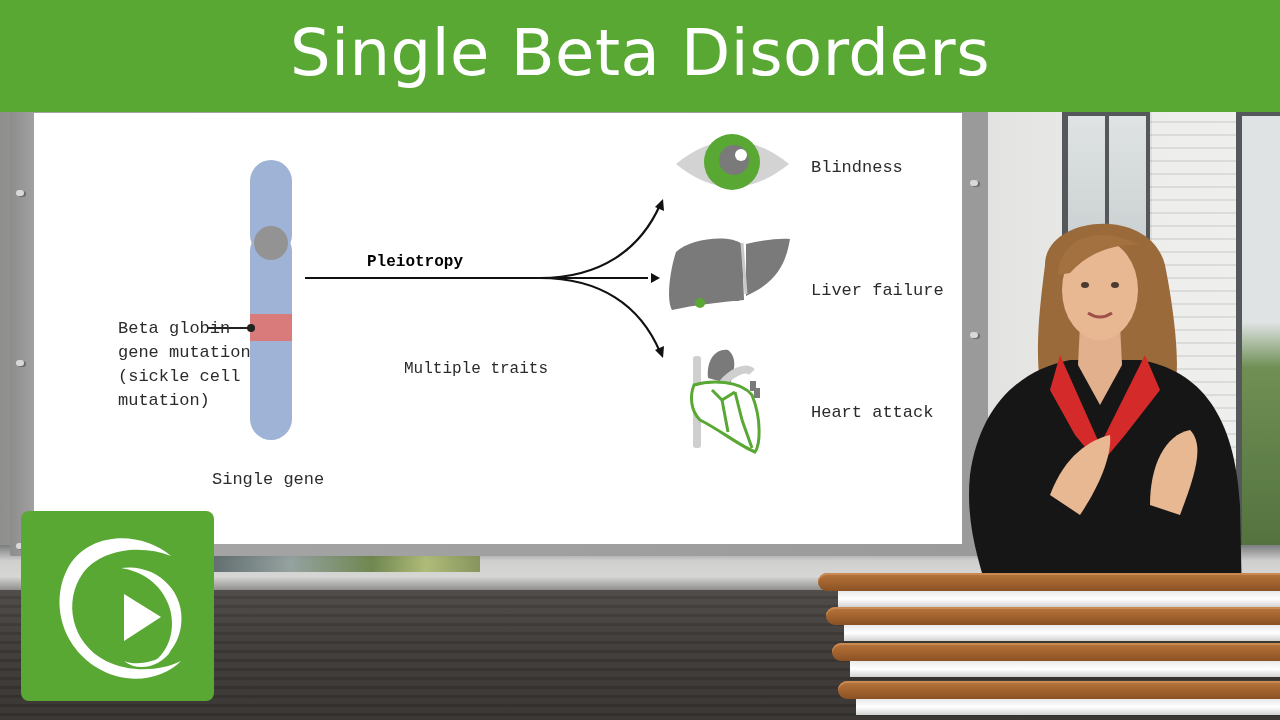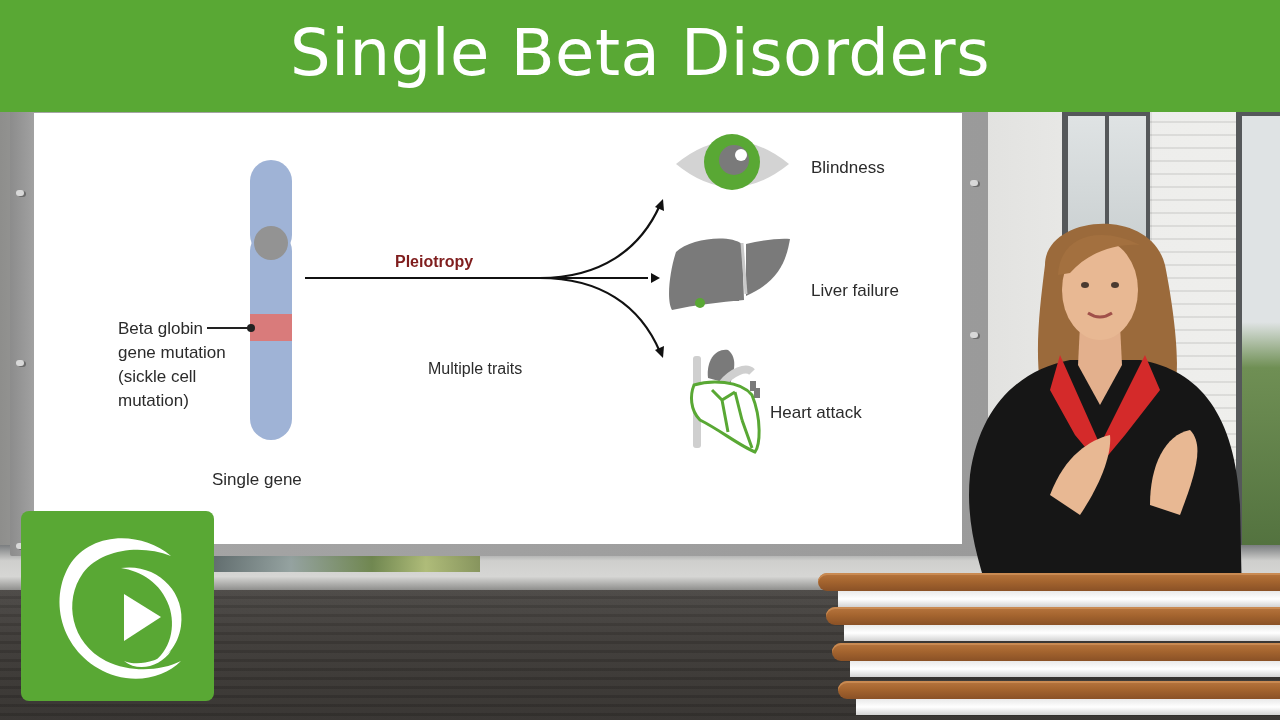--- a/index.html
+++ b/index.html
@@ -32,22 +32,22 @@
     background: linear-gradient(90deg, #8c8c8c, #a6a6a6 3%, #9a9a9a); border-radius: 2px; }
   .board-frame .bolt { position: absolute; width: 8px; height: 6px; border-radius: 3px; background: #d8d8d8; box-shadow: 2px 1px 0 #6b6b6b; }
   .board { position: absolute; left: 34px; top: 113px; width: 928px; height: 431px; background: #ffffff; }
 
   
   .header { position: absolute; left: 0; top: 0; width: 1280px; height: 112px; background: #59a834; display: flex; align-items: center; justify-content: center; }
   .header-title { color: #ffffff; font-family: "DejaVu Sans", sans-serif; font-size: 64px; font-weight: normal; letter-spacing: 0.5px; margin-top: -6px; }
 
   
   .diagram { position: absolute; left: 0; top: 0; width: 1280px; height: 720px; }
-  .slide-text { position: absolute; color: #2b2b2b; font-family: Liberation Sans, sans-serif; font-size: 17px; line-height: 24px; }
-  .label-bold { font-weight: bold; color: #7f1d1d; margin-left: 28px; }
+  .slide-text { position: absolute; color: #2b2b2b; font-family: Liberation Mono, monospace; font-size: 17px; line-height: 24px; }
+  .label-bold { font-weight: bold; color: #000000; }
 
   
   .presenter { position: absolute; left: 950px; top: 205px; width: 300px; height: 395px; }
   .desk { position: absolute; left: 818px; top: 573px; width: 462px; height: 147px; }
   .desk .plank { position: absolute; left: 0; height: 18px; border-radius: 10px 0 0 10px;
     background: linear-gradient(180deg, #b8763f 0%, #a5652f 45%, #8a5126 100%); box-shadow: inset 0 2px 0 #c98a52; }
   .desk .white { position: absolute; height: 16px; background: linear-gradient(180deg, #e9e9e9, #ffffff 50%, #d3d3d3); }
 
   
   .logo { position: absolute; left: 21px; top: 511px; width: 193px; height: 190px; background: #59a834; border-radius: 8px; cursor: pointer; }
@@ -126,24 +126,24 @@
   </svg>
 
   <div class="slide-text" style="left:86px; top:317px;margin-left:32px;">
     <div>Beta globin</div>
     <div>gene mutation</div>
     <div>(sickle cell</div>
     <div>mutation)</div>
   </div>
   <div class="slide-text" style="left:212px; top:468px;">Single gene</div>
   <div class="slide-text label-bold" style="left:367px; top:250px; font-size:16px;">Pleiotropy</div>
-  <div class="slide-text" style="left:428px; top:357px; font-size:16px;">Multiple traits</div>
+  <div class="slide-text" style="left:404px; top:357px; font-size:16px;">Multiple traits</div>
   <div class="slide-text" style="left:811px; top:156px;">Blindness</div>
   <div class="slide-text" style="left:811px; top:279px;">Liver failure</div>
-  <div class="slide-text" style="left:770px; top:401px;text-align:right;">Heart attack</div>
+  <div class="slide-text" style="left:811px; top:401px;text-align:right;">Heart attack</div>
 
   <svg class="presenter" viewBox="0 0 300 395">
 
     <path d="M95 60 C 95 10, 200 0, 215 60 C 225 110, 230 160, 225 180 L 90 180 C 85 140, 90 100, 95 60 Z" fill="#9b6a3b"></path>
 
     <path d="M20 270 C 30 200, 70 165, 120 155 L 190 155 C 250 165, 285 210, 290 300 L 292 395 L 40 395 C 30 360, 15 320, 20 270 Z" fill="#161616"></path>
 
     <path d="M110 150 L 150 240 L 195 150 L 210 185 L 175 230 L 150 260 L 125 230 L 100 185 Z" fill="#d42a2a"></path>
 
     <path d="M130 120 L 170 120 L 172 160 L 150 200 L 128 160 Z" fill="#e3b08d"></path>

